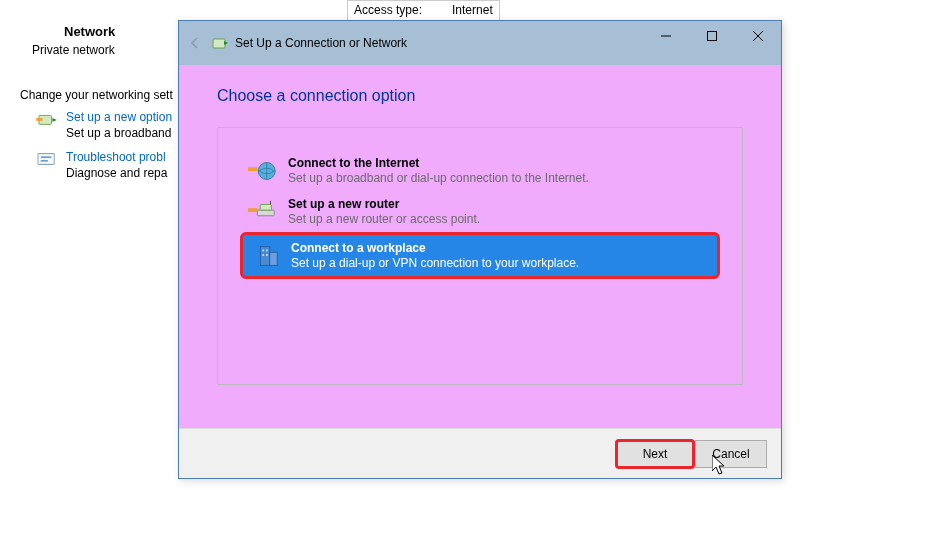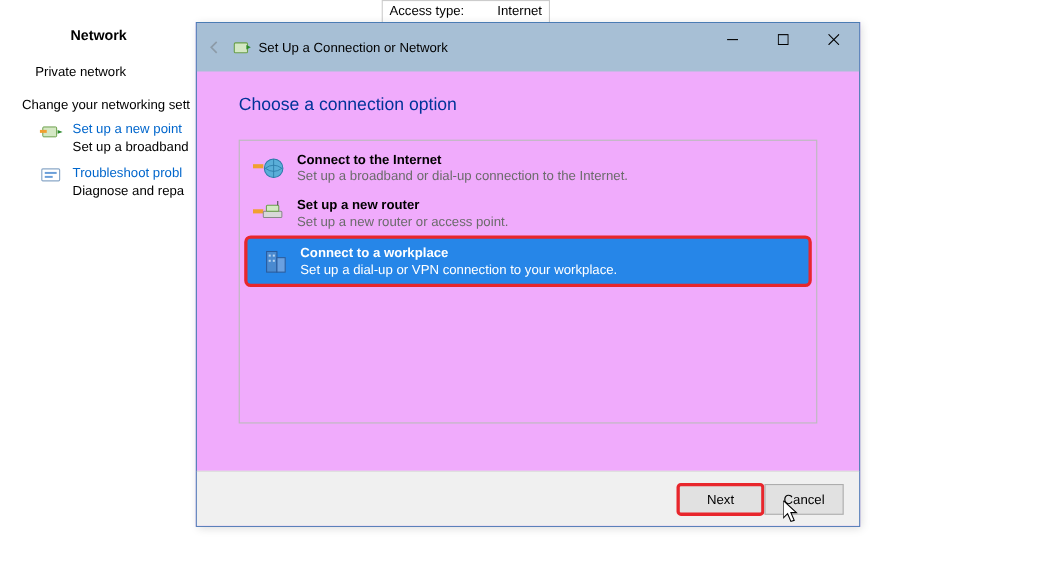--- a/index.html
+++ b/index.html
@@ -25,21 +25,21 @@
       font-size: 12px;
     }
     .bg-access div { white-space: nowrap; }
     
     .bg-network {
       position: absolute;
       top: 24px;
       left: 32px;
     }
     .bg-network-title { font-weight: 600; font-size: 13px; margin-left: 32px; }
-    .bg-network-sub { font-size: 12px; margin-top: 19px; }
+    .bg-network-sub { font-size: 12px; margin-top: 4px; }
     
     .bg-change {
       position: absolute;
       top: 88px;
       left: 20px;
       font-size: 12px;
     }
     .bg-change-title { margin-bottom: 8px; }
     .bg-task {
       display: flex;
@@ -116,21 +116,21 @@
     .dialog-heading {
       color: #003399;
       font-size: 16px;
       font-weight: 400;
       margin-bottom: 22px;
     }
     
     .options-box {
       border: 1px solid #bbb;
       height: 258px;
-      padding: 4px;
+      padding: 22px;
     }
     
     .option {
       display: flex;
       align-items: center;
       padding: 6px 8px;
       gap: 10px;
       cursor: default;
     }
     .option-icon {
@@ -205,21 +205,21 @@
 <div class="bg-change">
   <div class="bg-change-title">Change your networking sett</div>
 
   <div class="bg-task">
     <svg class="bg-task-icon" viewBox="0 0 24 20">
       <rect x="3" y="6" width="14" height="10" rx="1" fill="#d4e8c4" stroke="#6aa04a"></rect>
       <rect x="0" y="9" width="7" height="3" fill="#f0a030"></rect>
       <polygon points="18,9 23,11 18,13" fill="#2a8a2a"></polygon>
     </svg>
     <div>
-      <div class="bg-task-link">Set up a new point</div>
+      <div class="bg-task-link">Set up a new option</div>
       <div class="bg-task-desc">Set up a broadband</div>
     </div>
   </div>
 
   <div class="bg-task">
     <svg class="bg-task-icon" viewBox="0 0 24 20">
       <rect x="2" y="4" width="18" height="12" rx="1" fill="#fff" stroke="#8aa8c8" stroke-width="1.2"></rect>
       <rect x="5" y="7" width="12" height="2" fill="#6a9ed8"></rect>
       <rect x="5" y="11" width="8" height="2" fill="#6a9ed8"></rect>
     </svg>

